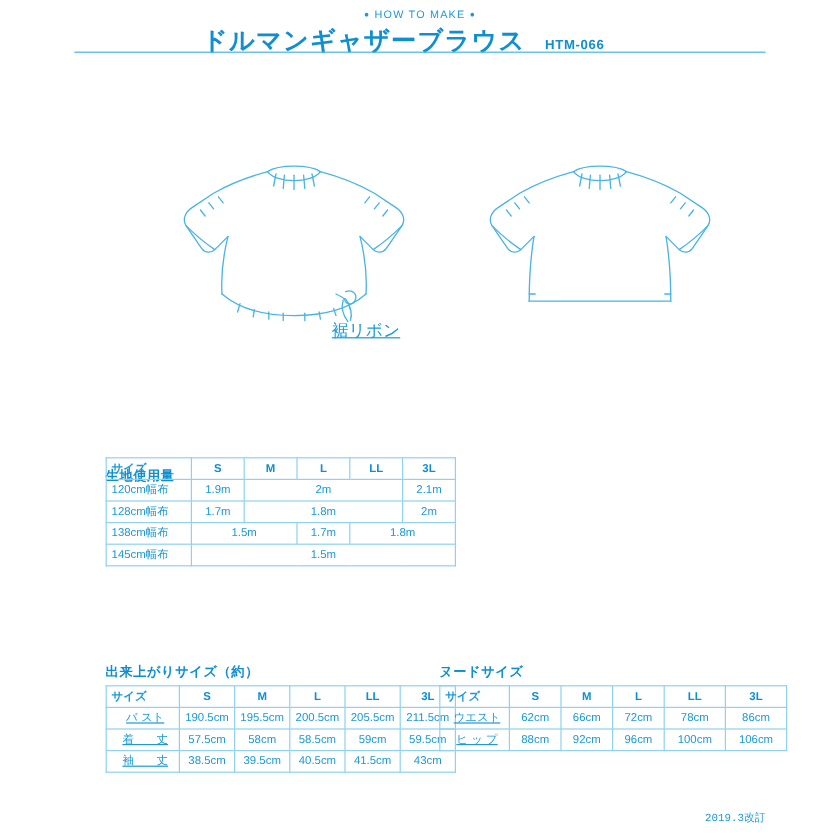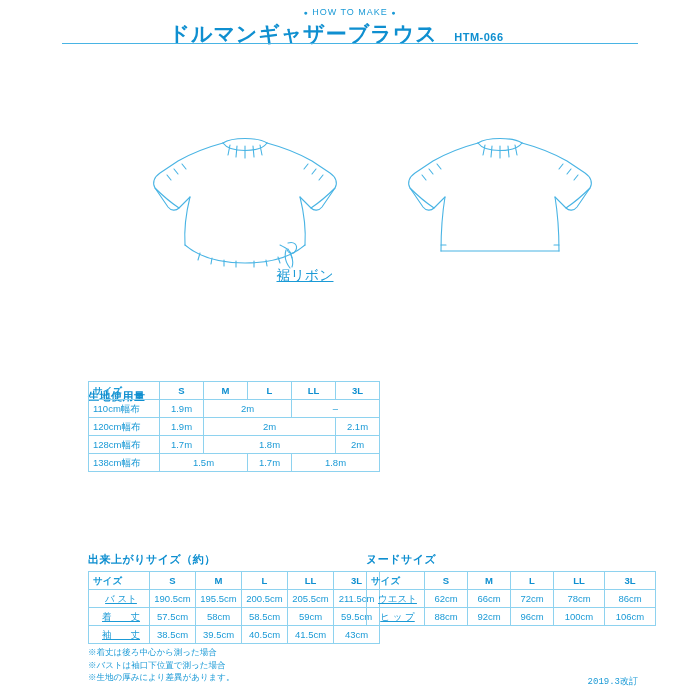--- a/index.html
+++ b/index.html
@@ -317,26 +317,20 @@
         <th class="c1">S</th>
         <th class="c2">M</th>
         <th class="c3">L</th>
         <th class="c4">LL</th>
         <th class="c5">3L</th>
       </tr>
     </thead>
     <tbody>
 
 
-      <tr>
-        <td class="c0 lbl">110cm幅布</td>
-        <td class="c1">1.9m</td>
-        <td colspan="2">2m</td>
-        <td colspan="2">–</td>
-      </tr>
 
       <tr>
         <td class="c0 lbl">120cm幅布</td>
         <td class="c1">1.9m</td>
         <td colspan="3">2m</td>
         <td class="c5">2.1m</td>
       </tr>
 
       <tr>
         <td class="c0 lbl">128cm幅布</td>
@@ -345,20 +339,24 @@
         <td class="c5">2m</td>
       </tr>
 
       <tr>
         <td class="c0 lbl">138cm幅布</td>
         <td colspan="2">1.5m</td>
         <td class="c3">1.7m</td>
         <td colspan="2">1.8m</td>
       </tr>
 
+      <tr>
+        <td class="c0 lbl">145cm幅布</td>
+        <td colspan="5">1.5m</td>
+      </tr>
     </tbody>
   </table>
 
   <div class="sec-title" id="sec-finished">出来上がりサイズ（約）</div>
 
   <table id="tbl-finished">
     <thead>
       <tr>
         <th class="c0 lbl">サイズ</th>
         <th class="c1">S</th>
@@ -422,21 +420,16 @@
         <td class="c0 lbl-sp">ヒ ッ プ</td>
         <td class="c1">88cm</td>
         <td class="c2">92cm</td>
         <td class="c3">96cm</td>
         <td class="c4">100cm</td>
         <td class="c5">106cm</td>
       </tr>
     </tbody>
   </table>
 
-  <div class="notes">
-    <div>※着丈は後ろ中心から測った場合</div>
-    <div>※バストは袖口下位置で測った場合</div>
-    <div>※生地の厚みにより差異があります。</div>
-  </div>
 
   <div class="footer-date">2019.3改訂</div>
 
 </div>
 
 </body></html>

